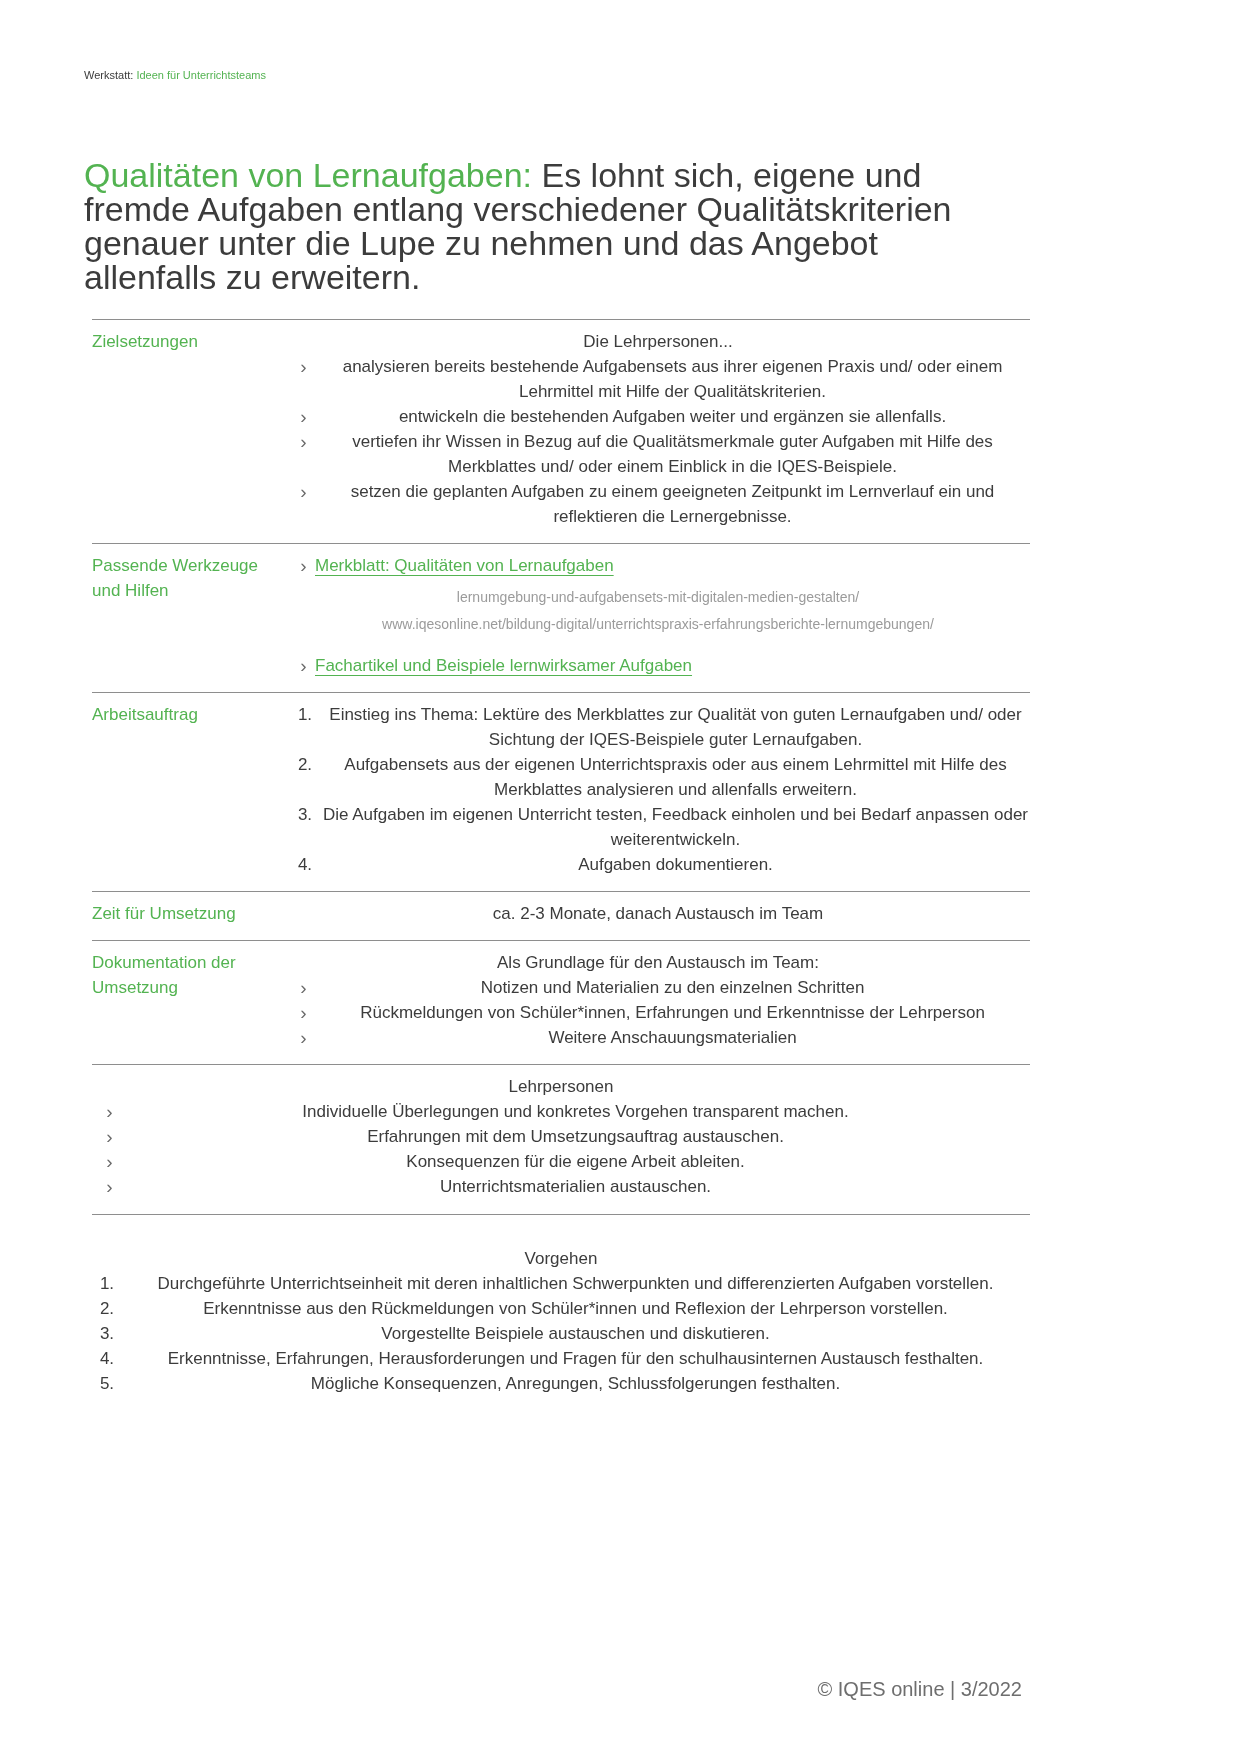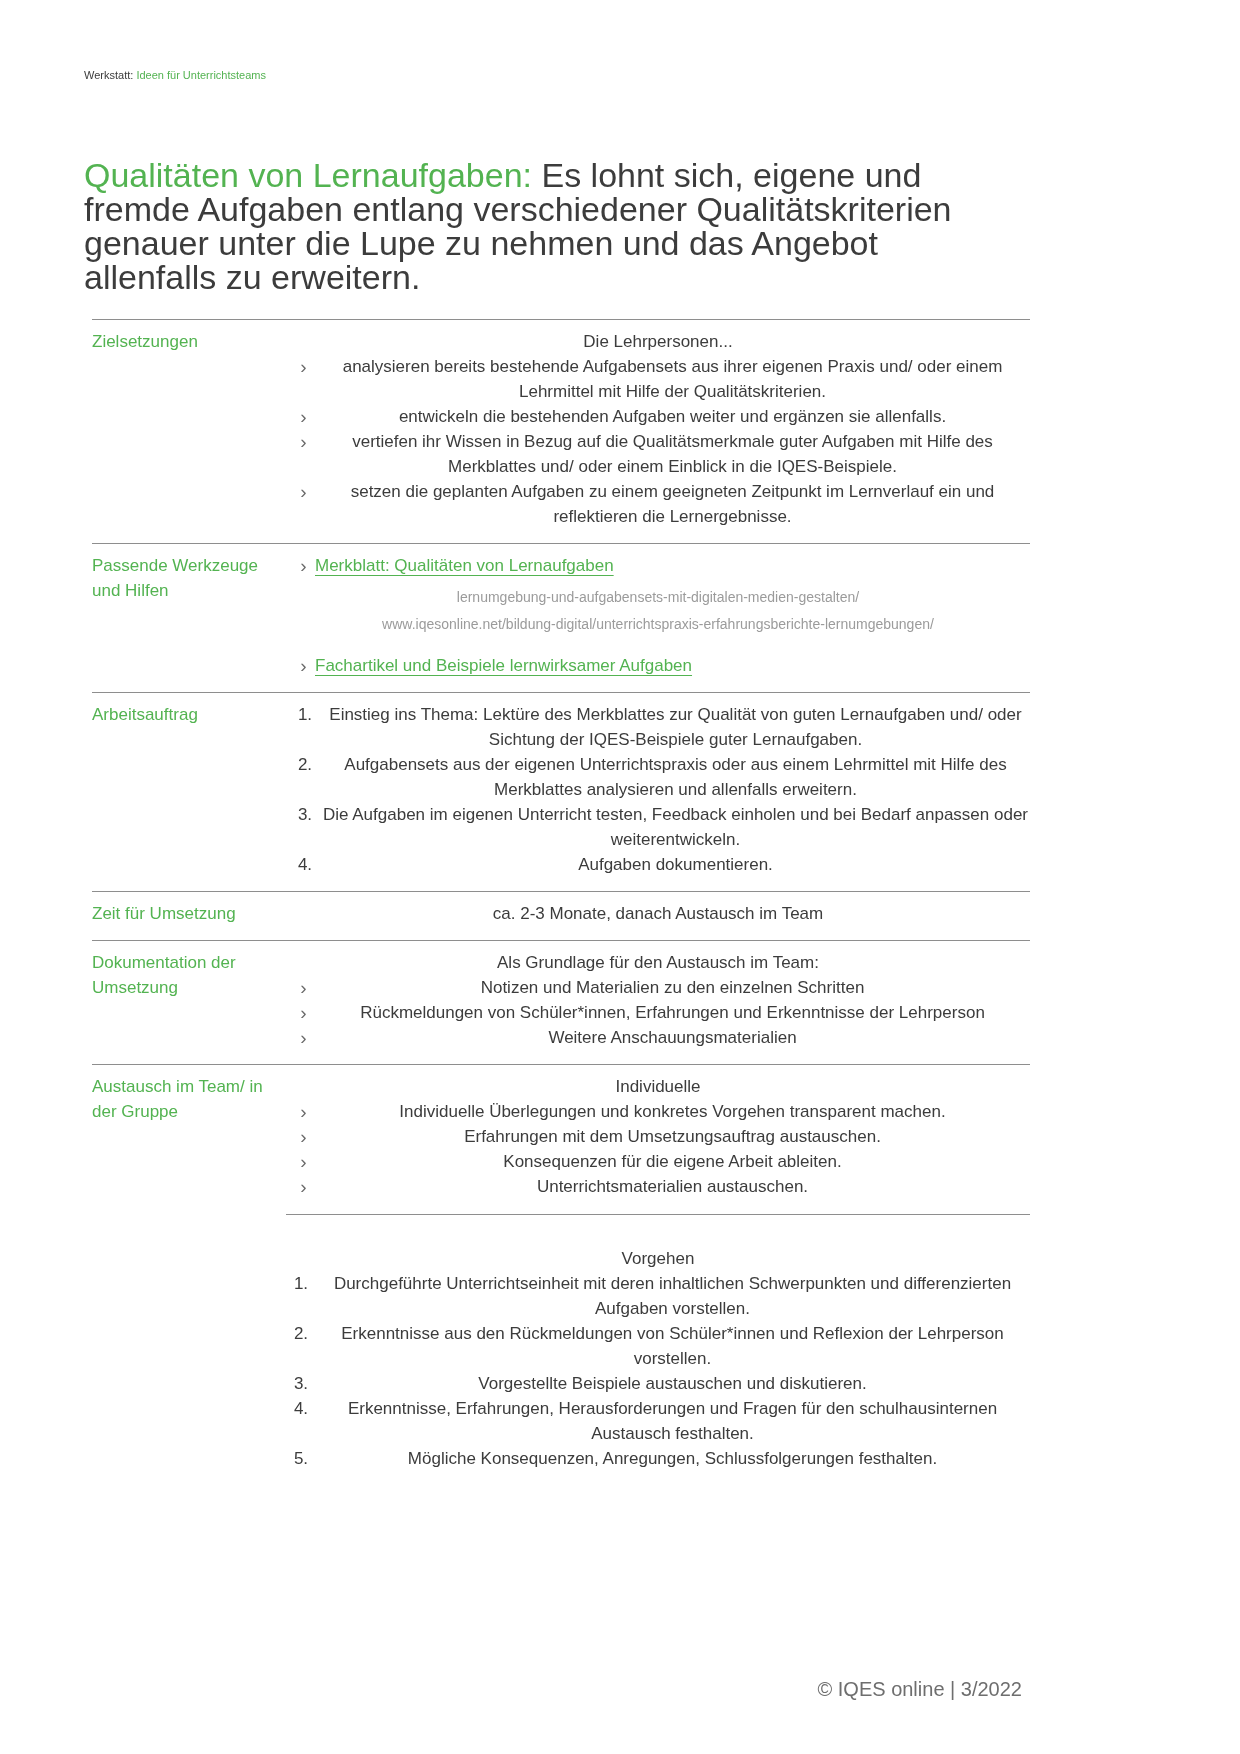--- a/index.html
+++ b/index.html
@@ -217,24 +217,23 @@
             </div>
             <div class="li">
               <span class="marker chevron">›</span>
               <span class="li-text">Weitere Anschauungsmaterialien</span>
             </div>
           </div>
       </div>
     </div>
 
     <div class="row">
-      <div class="label green">Austausch im Team/ in der Gruppe</div>
-      <div class="content">
-        <div>
-          <div>Individuelle</div>
+      <div class="content">
+        <div>
+          <div>Lehrpersonen</div>
           <div>
               <div class="li">
                 <span class="marker chevron">›</span>
                 <span class="li-text">Individuelle Überlegungen und konkretes Vorgehen transparent machen.</span>
               </div>
               <div class="li">
                 <span class="marker chevron">›</span>
                 <span class="li-text">Erfahrungen mit dem Umsetzungsauftrag austauschen.</span>
               </div>
               <div class="li">

